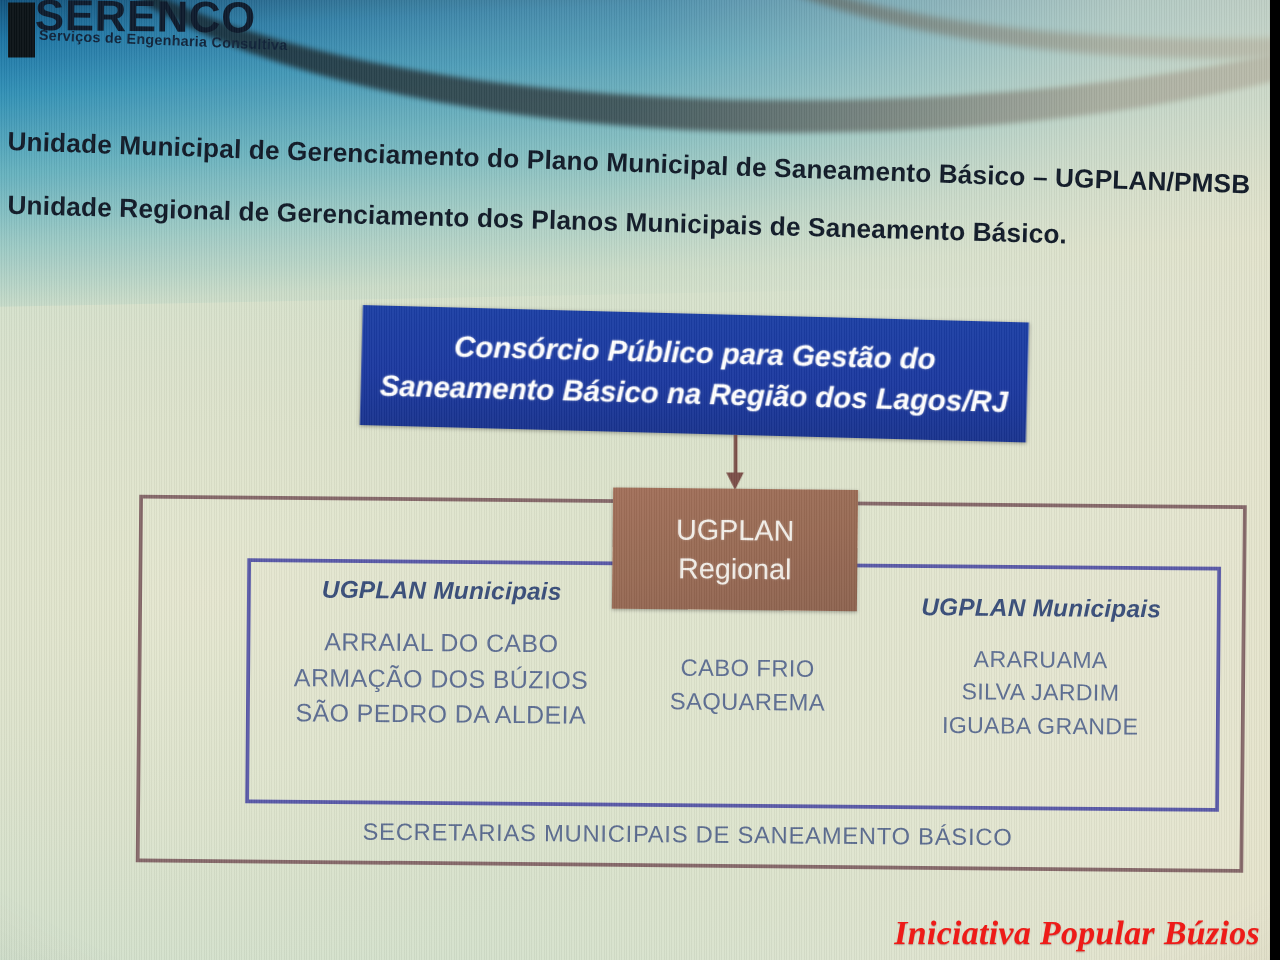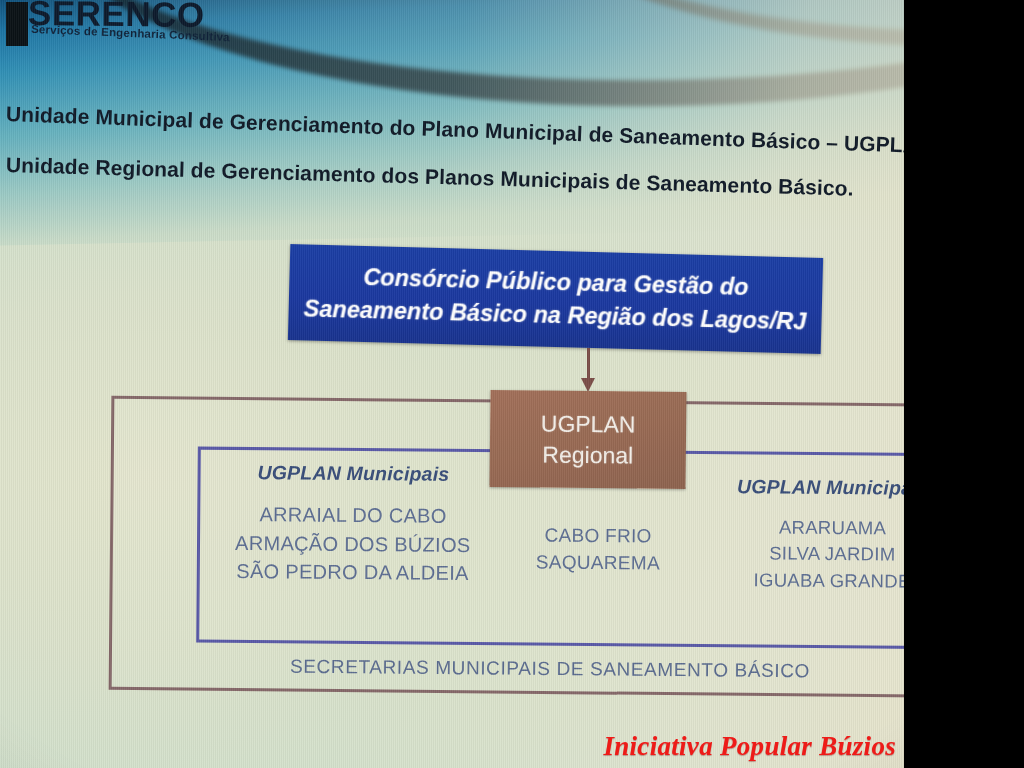--- a/index.html
+++ b/index.html
@@ -3,21 +3,21 @@
 <meta charset="utf-8">
 <title>Slide — UGPLAN / PMSB</title>
 <style>
   html, body {
     margin: 0;
     padding: 0;
     background: #000;
   }
   #stage {
     position: relative;
-    width: 904px;
+    width: 1016px;
     height: 768px;
     overflow: hidden;
     font-family: "Liberation Sans", sans-serif;
     background: #fde047;
   }
 
   
   .bg-base {
     position: absolute;
     inset: 0;

